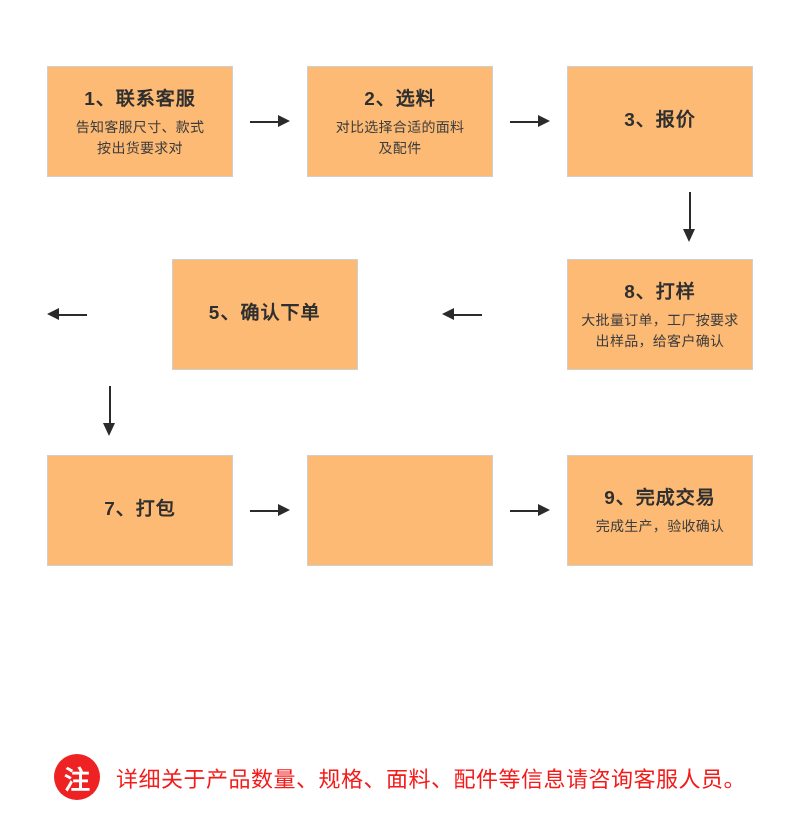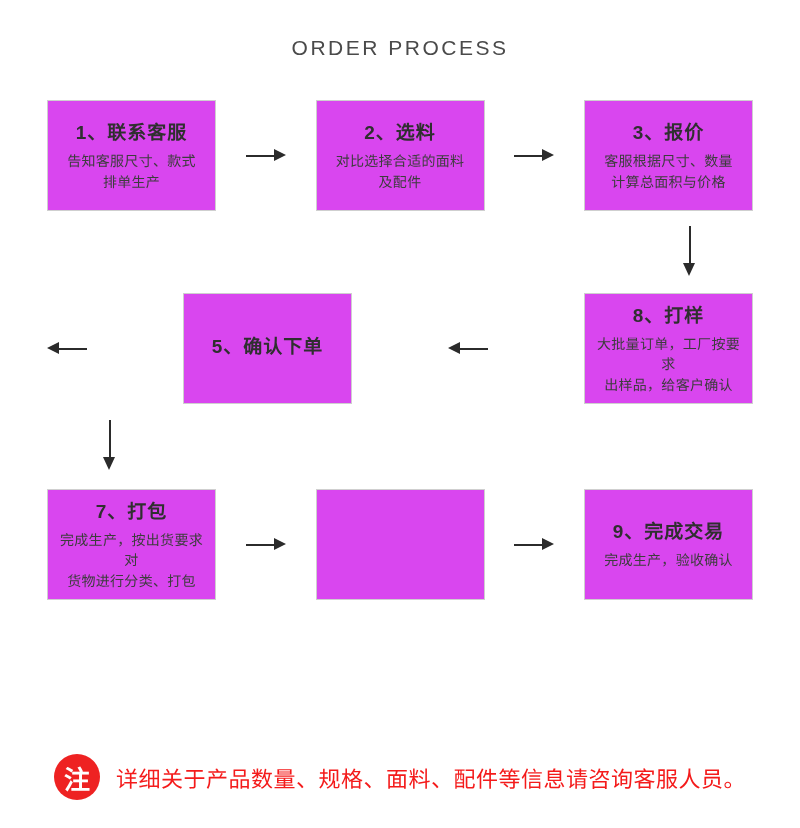--- a/index.html
+++ b/index.html
@@ -46,24 +46,24 @@
     display: flex;
     align-items: center;
     justify-content: space-between;
     height: 111px;
     position: relative;
   }
   .row.row-2 { margin-top: 82px; }
   .row.row-3 { margin-top: 85px; }
 
   .box {
-    width: 169px;
+    width: 186px;
     height: 111px;
     box-sizing: border-box;
-    background: #d946ef;
+    background: #fdba74;
     border: 1px solid #cfcfcf;
     display: flex;
     flex-direction: column;
     align-items: center;
     justify-content: center;
     padding: 4px 6px 6px 6px;
   }
   .box .box-title {
     font-size: 19px;
     font-weight: 700;
@@ -162,53 +162,50 @@
     font-size: 22px;
     font-weight: 400;
     letter-spacing: 0.5px;
     white-space: nowrap;
   }
 </style>
 </head>
 <body>
 
 <div class="header">
-  <div class="title-en">ORDER PROCESS</div>
 </div>
 
 <div class="flow">
 
   <div class="row row-1">
 
     <div class="box">
       <div class="box-title">1、联系客服</div>
       <div class="box-desc">告知客服尺寸、款式
-排单生产</div>
+按出货要求对</div>
     </div>
 
     <div class="arrow-h right">
       <span class="shaft"></span>
       <span class="head"></span>
     </div>
 
     <div class="box">
       <div class="box-title">2、选料</div>
       <div class="box-desc">对比选择合适的面料
 及配件</div>
     </div>
 
     <div class="arrow-h right">
       <span class="shaft"></span>
       <span class="head"></span>
     </div>
 
     <div class="box">
       <div class="box-title">3、报价</div>
-      <div class="box-desc">客服根据尺寸、数量
-计算总面积与价格</div>
     </div>
   </div>
 
   <div class="row row-2">
 
     <div class="arrow-v down-right">
       <span class="shaft"></span>
       <span class="head"></span>
     </div>
 
@@ -236,22 +233,20 @@
 
   <div class="row row-3">
 
     <div class="arrow-v down-left">
       <span class="shaft"></span>
       <span class="head"></span>
     </div>
 
     <div class="box">
       <div class="box-title">7、打包</div>
-      <div class="box-desc">完成生产，按出货要求对
-货物进行分类、打包</div>
     </div>
 
     <div class="arrow-h right">
       <span class="shaft"></span>
       <span class="head"></span>
     </div>
 
     <div class="box">
     </div>
 

